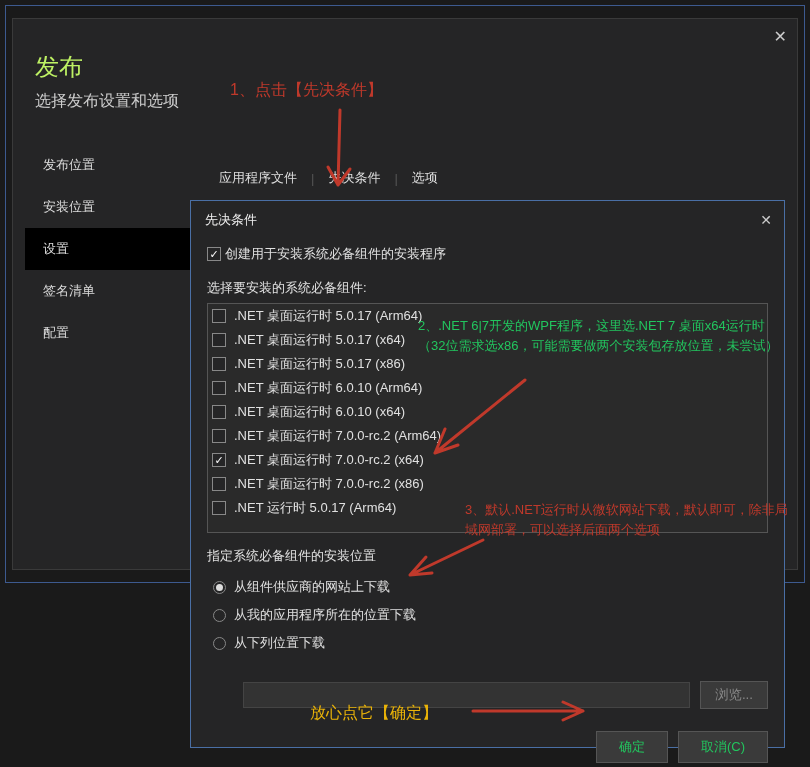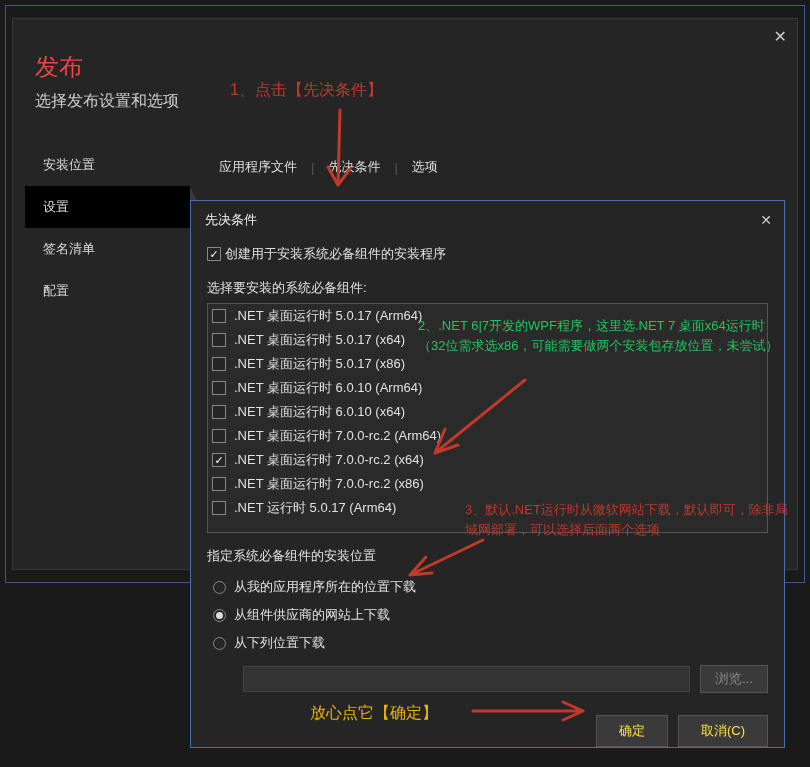--- a/index.html
+++ b/index.html
@@ -18,21 +18,21 @@
     width: 786px; height: 552px;
     background: #252526;
     border: 1px solid #3a3a3a;
   }
   .outer-close {
     position: absolute; right: 10px; top: 8px;
     color: #ccc; font-size: 16px; cursor: pointer;
   }
   .outer-title {
     position: absolute; left: 22px; top: 32px;
-    font-size: 24px; color: #ef4444; font-weight: 400;
+    font-size: 24px; color: #bef264; font-weight: 400;
   }
   .outer-subtitle {
     position: absolute; left: 22px; top: 72px;
     font-size: 16px; color: #ccc;
   }
   .sidebar {
     position: absolute; left: 12px; top: 125px;
     width: 165px;
   }
   .sidebar-item {
@@ -46,21 +46,21 @@
   }
   .sidebar-item.selected::after {
     content: "";
     position: absolute; right: -10px; top: 50%;
     transform: translateY(-50%);
     border-left: 10px solid #3a3a3a;
     border-top: 20px solid transparent;
     border-bottom: 20px solid transparent;
   }
   .outer-links {
-    position: absolute; left: 200px; top: 137px;
+    position: absolute; left: 200px; top: 148px;
     display: flex; gap: 8px; align-items: center;
     color: #ccc;
   }
   .outer-link {
     color: #ddd; cursor: pointer; padding: 2px 6px;
   }
   .link-sep { color: #555; }
 
   
   .anno1 {
@@ -105,36 +105,36 @@
   .radio-row { display: flex; align-items: center; gap: 8px; padding: 5px 6px; }
   .radio {
     width: 13px; height: 13px; border: 1px solid #888; border-radius: 50%;
     display: inline-flex; align-items: center; justify-content: center;
     flex-shrink: 0; cursor: pointer;
   }
   .radio.checked::after {
     content: ""; width: 7px; height: 7px; background: #ddd; border-radius: 50%;
   }
   .path-row {
-    display: flex; gap: 10px; margin-top: 8px; align-items: center; padding-left: 36px;
+    display: flex; gap: 10px; margin-top: 24px; align-items: center; padding-left: 36px;
   }
   .path-input {
     flex: 1; background: #333; border: 1px solid #444; height: 26px;
     padding: 0 6px; color: #888;
   }
   .browse-btn {
     background: #3a3a3a; border: 1px solid #555; color: #888;
     padding: 4px 14px; cursor: default;
   }
   .btn-row {
     display: flex; justify-content: flex-end; gap: 10px;
     margin-top: 22px;
   }
   .dlg-btn {
-    background: #3a3a3a; border: 1px solid #555; color: #fde047;
+    background: #3a3a3a; border: 1px solid #555; color: #22c55e;
     padding: 6px 22px; cursor: pointer; font-size: 13px;
   }
   .dlg-btn.primary { background: #3a3a3a; }
 
   
   .anno2 {
     position: absolute; left: 418px; top: 316px;
     color: #22c55e; font-size: 13px; line-height: 1.5;
     width: 368px;
   }
@@ -159,20 +159,21 @@
 <body>
 
 <div class="blue-border"></div>
 
 <div class="outer-panel">
   <span class="outer-close">✕</span>
   <div class="outer-title">发布</div>
   <div class="outer-subtitle">选择发布设置和选项</div>
 
   <div class="sidebar">
+    <div class="sidebar-item"><span>发布位置</span></div>
     <div class="sidebar-item"><span>安装位置</span></div>
     <div class="sidebar-item selected"><span>设置</span></div>
     <div class="sidebar-item"><span>签名清单</span></div>
     <div class="sidebar-item"><span>配置</span></div>
   </div>
 
   <div class="outer-links">
     <span class="outer-link">应用程序文件</span>
     <span class="link-sep">|</span>
     <span class="outer-link">先决条件</span>
@@ -233,26 +234,26 @@
         </div>
         <div class="comp-row">
           <span class="chk"></span>
           <span>.NET 运行时 5.0.17 (Arm64)</span>
         </div>
       </div>
 
     <div class="loc-label">指定系统必备组件的安装位置</div>
 
     <div class="radio-row">
+      <span class="radio checked"></span>
+      <span>从组件供应商的网站上下载</span>
+    </div>
+    <div class="radio-row">
       <span class="radio"></span>
       <span>从我的应用程序所在的位置下载</span>
-    </div>
-    <div class="radio-row">
-      <span class="radio checked"></span>
-      <span>从组件供应商的网站上下载</span>
     </div>
     <div class="radio-row">
       <span class="radio"></span>
       <span>从下列位置下载</span>
     </div>
 
     <div class="path-row">
       <input class="path-input" disabled="" style="">
       <button class="browse-btn" disabled="">浏览...</button>
     </div>

